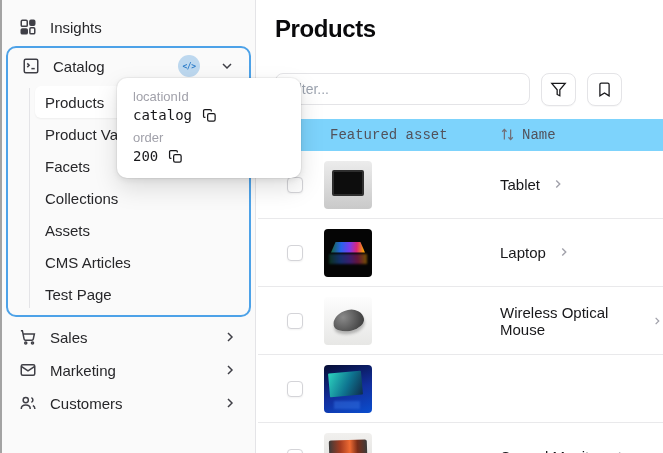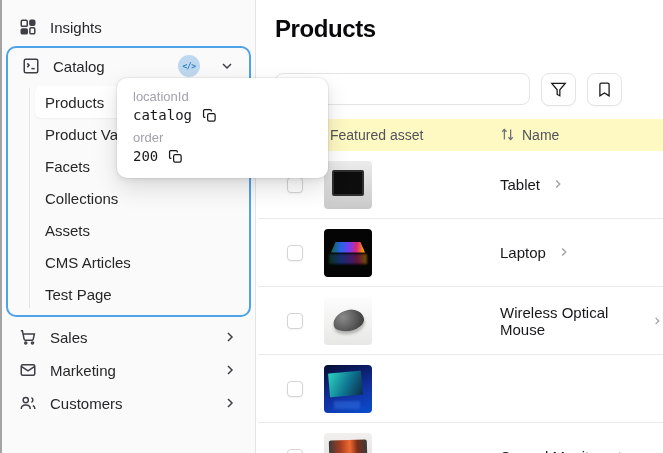--- a/index.html
+++ b/index.html
@@ -27,21 +27,21 @@
   .page-title { font-size:24px; font-weight:bold; letter-spacing:-0.4px; color:#09090b; margin:15px 0 0 17px; }
   .controls { position:absolute; top:73px; left:17px; display:flex; gap:11px; }
   .filter-input { width:255px; height:32px; border:1px solid #e4e4e7; border-radius:8px; padding:0 11px; font-size:14px; font-family:inherit; color:#18181b; outline:none; background:#fff; }
   .filter-input::placeholder { color:#9ca3af; }
   .icon-btn { width:35px; height:33px; border:1px solid #e4e4e7; border-radius:8px; background:#fff; display:flex; align-items:center; justify-content:center; cursor:pointer; box-shadow:0 1px 1px rgba(0,0,0,0.03); }
   .icon-btn svg { width:17px; height:17px; stroke:#18181b; }
 
   
   .table { position:absolute; top:119px; left:0; right:0; }
   .thead, .trow { display:grid; grid-template-columns:37px 166px 1fr; padding-left:29px; align-items:center; }
-  .thead { height:32px; background:#fef9c3; color:#52525b; font-size:14px; font-weight:bold; }
+  .thead { height:32px; background:#7dd3fc; color:#52525b; font-size:14px; font-weight:bold;font-family:Liberation Mono, monospace; }
   .thead .col-asset { padding-left:6px; font-weight:500; }
   .thead .col-name { display:flex; align-items:flex-start; gap:7px; font-weight:500; }
   .sort-icon { width:15px; height:15px; stroke:#71717a; }
   .trow { height:68px; border-bottom:1px solid #e9e9eb; }
   .checkbox { width:16px; height:16px; border:1px solid #d4d4d8; border-radius:4px; background:#fff; box-shadow:0 1px 2px rgba(0,0,0,0.05); cursor:pointer; display:block; }
   .thumb { width:48px; height:48px; border-radius:4px; position:relative; overflow:hidden; }
   .col-name { padding-left:10px; }
   .name-link { display:inline-flex; align-items:center; gap:11px; font-size:15px; font-weight:500; color:#18181b; text-decoration:none; cursor:pointer; }
   .name-chev { width:14px; height:14px; stroke:#a1a1aa; }
 
@@ -60,21 +60,21 @@
     transform:rotate(-12deg); box-shadow:0 3px 3px rgba(0,0,0,0.25); }
   .thumb-monitor { background:linear-gradient(160deg,#060d33,#122f9e 55%,#0a4ecf); }
   .thumb-monitor::before { content:""; position:absolute; left:5px; top:7px; width:33px; height:24px;
     background:linear-gradient(120deg,#2dd4bf,#0e7490 55%,#0f2a4a); transform:rotate(-5deg); border-radius:1px; }
   .thumb-monitor::after { content:""; position:absolute; left:10px; bottom:4px; width:26px; height:8px; background:rgba(47,108,220,0.55); filter:blur(1px); }
   .thumb-curved { background:linear-gradient(180deg,#f1f0ee,#d9d8d6); }
   .thumb-curved::before { content:""; position:absolute; left:5px; right:5px; top:7px; height:15px;
     background:linear-gradient(90deg,#3b3b3b,#a63c20 30%,#ef6b33 55%,#7a2d18 75%,#3b3b3b); border-radius:2px; transform:rotate(-2deg); }
 
   
-  .tooltip { position:absolute; left:115px; top:78px; width:211px; background:#fff; border-radius:10px; z-index:50;
+  .tooltip { position:absolute; left:115px; top:78px; width:184px; background:#fff; border-radius:10px; z-index:50;
     box-shadow:0 0 0 1px rgba(0,0,0,0.04), 0 10px 24px rgba(0,0,0,0.13), 0 2px 6px rgba(0,0,0,0.08);
     padding:11px 16px 14px 16px; }
   .tt-label { font-size:13px; color:#a1a1aa; margin-top:7px; }
   .tt-label:first-child { margin-top:0; }
   .tt-value { display:flex; align-items:center; gap:10px; margin-top:3px; font-family:"DejaVu Sans Mono",monospace; font-size:14px; color:#18181b; }
   .copy-icon { width:15px; height:15px; stroke:#18181b; cursor:pointer; }
 </style>
 </head>
 <body>
 

